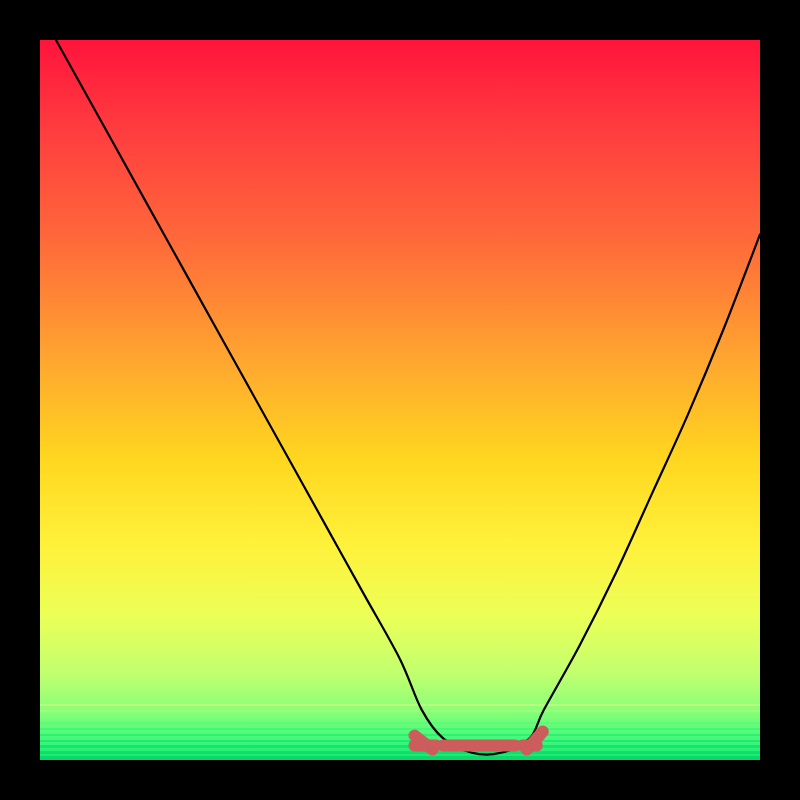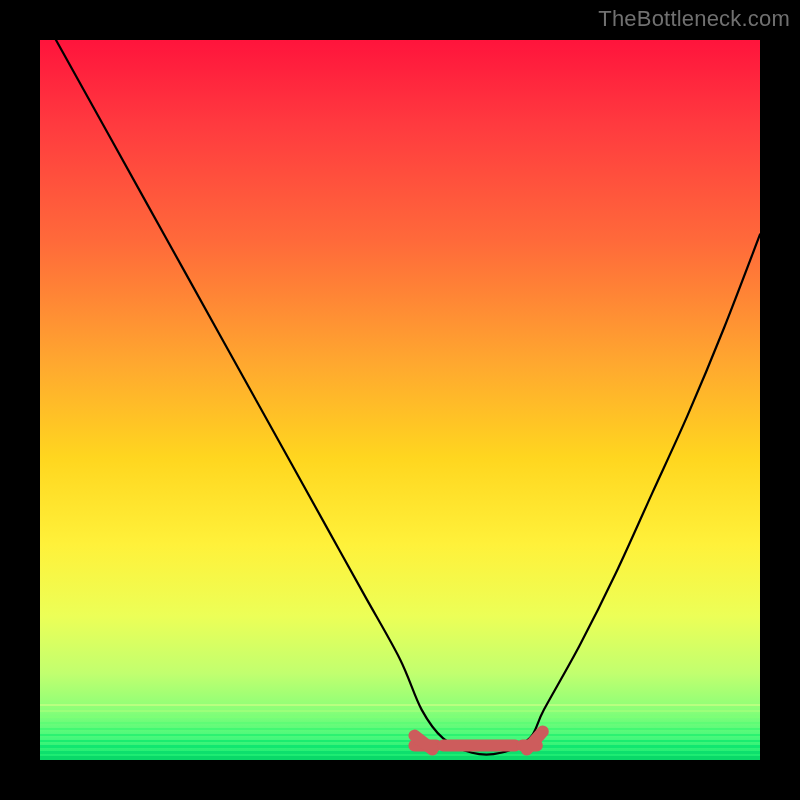--- a/index.html
+++ b/index.html
@@ -65,21 +65,20 @@
     top: 0;
     width: 100%;
     height: 100%;
     overflow: visible;
   }
 </style>
 </head>
 <body>
 
 <div class="frame">
-  <div class="watermark">TheBottleneck.com</div>
 
   <div class="plot-area">
 
     <div class="green-lines">
       <div style="bottom:54px;background:#b8ff80;"></div>
       <div style="bottom:48px;background:#9bff7a;"></div>
       <div style="bottom:42px;background:#7dff76;"></div>
       <div style="bottom:36px;background:#5efc76;"></div>
       <div style="bottom:30px;background:#43f873;"></div>
       <div style="bottom:24px;background:#2cf271;"></div>

